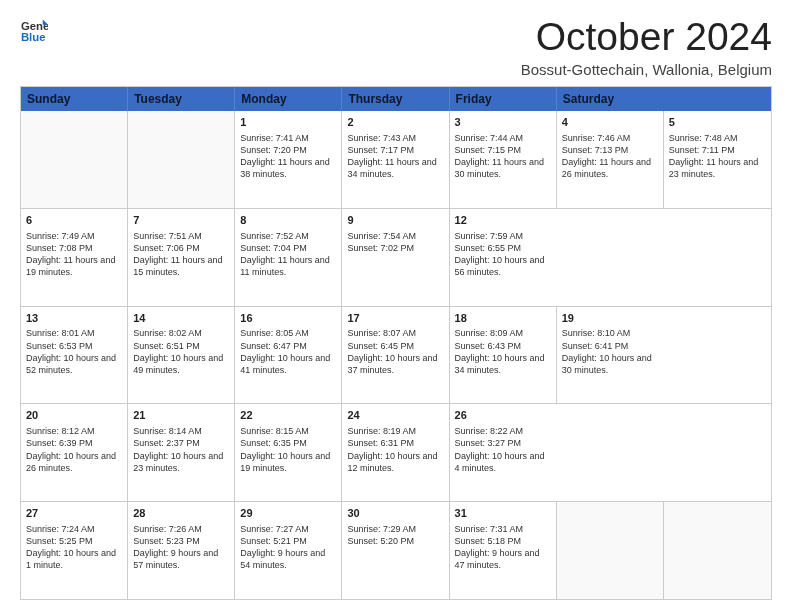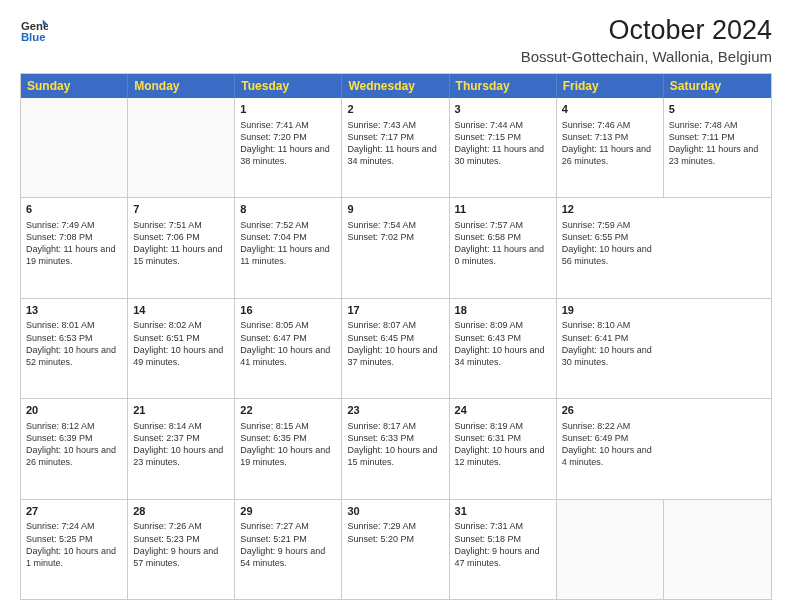--- a/index.html
+++ b/index.html
@@ -29,21 +29,21 @@
       gap: 4px;
     }
     .logo-icon {
       width: 28px;
       height: 28px;
     }
     .title-block {
       text-align: right;
     }
     .month-title {
-      font-size: 27px;
+      font-size: 39px;
       font-weight: normal;
       color: #222;
       line-height: 1.1;
     }
     .location-title {
       font-size: 15px;
       color: #444;
       margin-top: 2px;
       margin-left: 44px;
     }
@@ -52,21 +52,21 @@
       display: flex;
       flex-direction: column;
       border: 1px solid #ccc;
     }
     .cal-header {
       display: grid;
       grid-template-columns: repeat(7, 1fr);
       background: #3a6cc5;
     }
     .cal-header-cell {
-      color: #fde047;
+      color: #0f172a;
       font-size: 12px;
       font-weight: bold;
       padding: 5px 6px;
       border-right: 1px solid #5580cc;
     }
     .cal-header-cell:last-child { border-right: none; }
     .cal-body {
       flex: 1;
       display: flex;
       flex-direction: column;
@@ -115,23 +115,22 @@
     </div>
     <div class="title-block">
       <div class="month-title">October 2024</div>
       <div class="location-title">Bossut-Gottechain, Wallonia, Belgium</div>
     </div>
   </div>
 
   <div class="calendar">
     <div class="cal-header">
     <div class="cal-header-cell">Sunday</div>
+        <div class="cal-header-cell">Tuesday</div>
         <div class="cal-header-cell">Monday</div>
-        <div class="cal-header-cell">Tuesday</div>
-        <div class="cal-header-cell">Wednesday</div>
         <div class="cal-header-cell">Thursday</div>
         <div class="cal-header-cell">Friday</div>
         <div class="cal-header-cell">Saturday</div>
       </div>
     <div class="cal-body">
     <div class="cal-row">
           <div class="cal-cell empty"></div>
           <div class="cal-cell empty"></div>
           <div class="cal-cell">
             <span class="day-num">1</span>
@@ -182,26 +181,20 @@
             <span class="sunrise">Sunrise: 7:52 AM</span>
             <span class="sunset">Sunset: 7:04 PM</span>
             <span class="daylight">Daylight: 11 hours and 11 minutes.</span>
           </div>
           <div class="cal-cell">
             <span class="day-num">9</span>
             <span class="sunrise">Sunrise: 7:54 AM</span>
             <span class="sunset">Sunset: 7:02 PM</span>
           </div>
           <div class="cal-cell">
-            <span class="day-num">11</span>
-            <span class="sunrise">Sunrise: 7:57 AM</span>
-            <span class="sunset">Sunset: 6:58 PM</span>
-            <span class="daylight">Daylight: 11 hours and 0 minutes.</span>
-          </div>
-          <div class="cal-cell">
             <span class="day-num">12</span>
             <span class="sunrise">Sunrise: 7:59 AM</span>
             <span class="sunset">Sunset: 6:55 PM</span>
             <span class="daylight">Daylight: 10 hours and 56 minutes.</span>
           </div>
         </div>
         <div class="cal-row">
           <div class="cal-cell">
             <span class="day-num">13</span>
             <span class="sunrise">Sunrise: 8:01 AM</span>
@@ -252,35 +245,29 @@
             <span class="sunset">Sunset: 2:37 PM</span>
             <span class="daylight">Daylight: 10 hours and 23 minutes.</span>
           </div>
           <div class="cal-cell">
             <span class="day-num">22</span>
             <span class="sunrise">Sunrise: 8:15 AM</span>
             <span class="sunset">Sunset: 6:35 PM</span>
             <span class="daylight">Daylight: 10 hours and 19 minutes.</span>
           </div>
           <div class="cal-cell">
-            <span class="day-num">23</span>
-            <span class="sunrise">Sunrise: 8:17 AM</span>
-            <span class="sunset">Sunset: 6:33 PM</span>
-            <span class="daylight">Daylight: 10 hours and 15 minutes.</span>
-          </div>
-          <div class="cal-cell">
             <span class="day-num">24</span>
             <span class="sunrise">Sunrise: 8:19 AM</span>
             <span class="sunset">Sunset: 6:31 PM</span>
             <span class="daylight">Daylight: 10 hours and 12 minutes.</span>
           </div>
           <div class="cal-cell">
             <span class="day-num">26</span>
             <span class="sunrise">Sunrise: 8:22 AM</span>
-            <span class="sunset">Sunset: 6:49 PM</span>
+            <span class="sunset">Sunset: 3:27 PM</span>
             <span class="daylight">Daylight: 10 hours and 4 minutes.</span>
           </div>
         </div>
         <div class="cal-row">
           <div class="cal-cell">
             <span class="day-num">27</span>
             <span class="sunrise">Sunrise: 7:24 AM</span>
             <span class="sunset">Sunset: 5:25 PM</span>
             <span class="daylight">Daylight: 10 hours and 1 minute.</span>
           </div>

